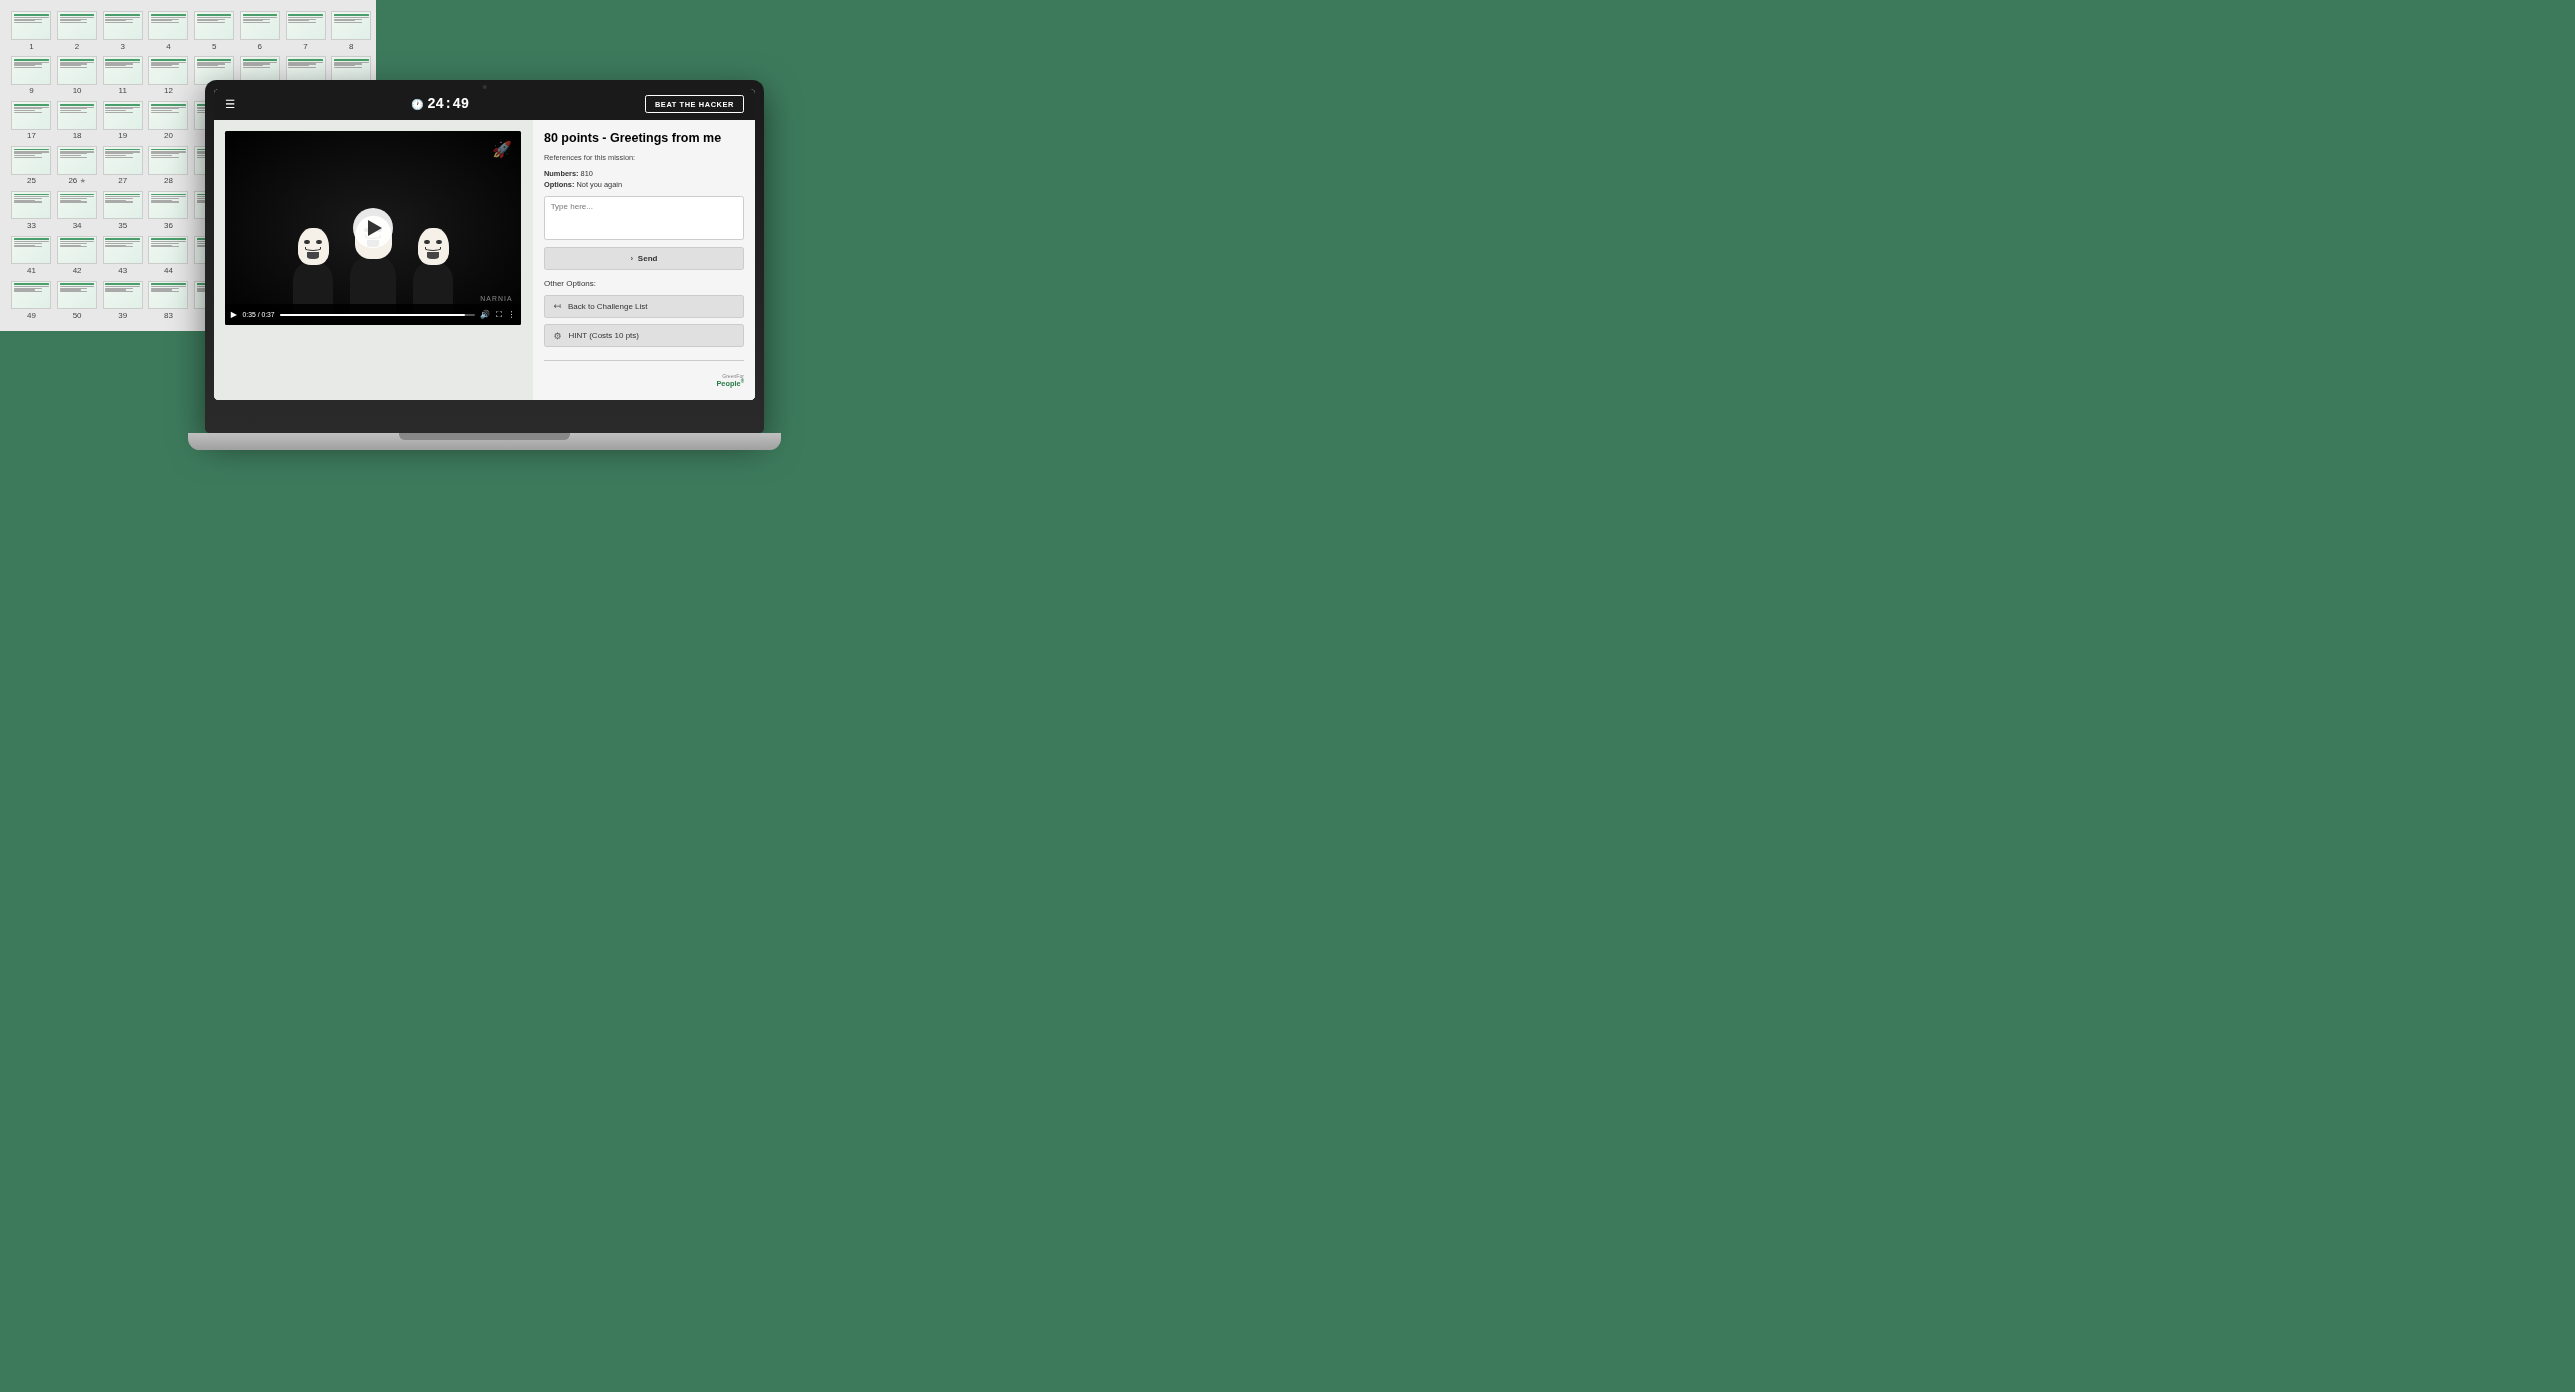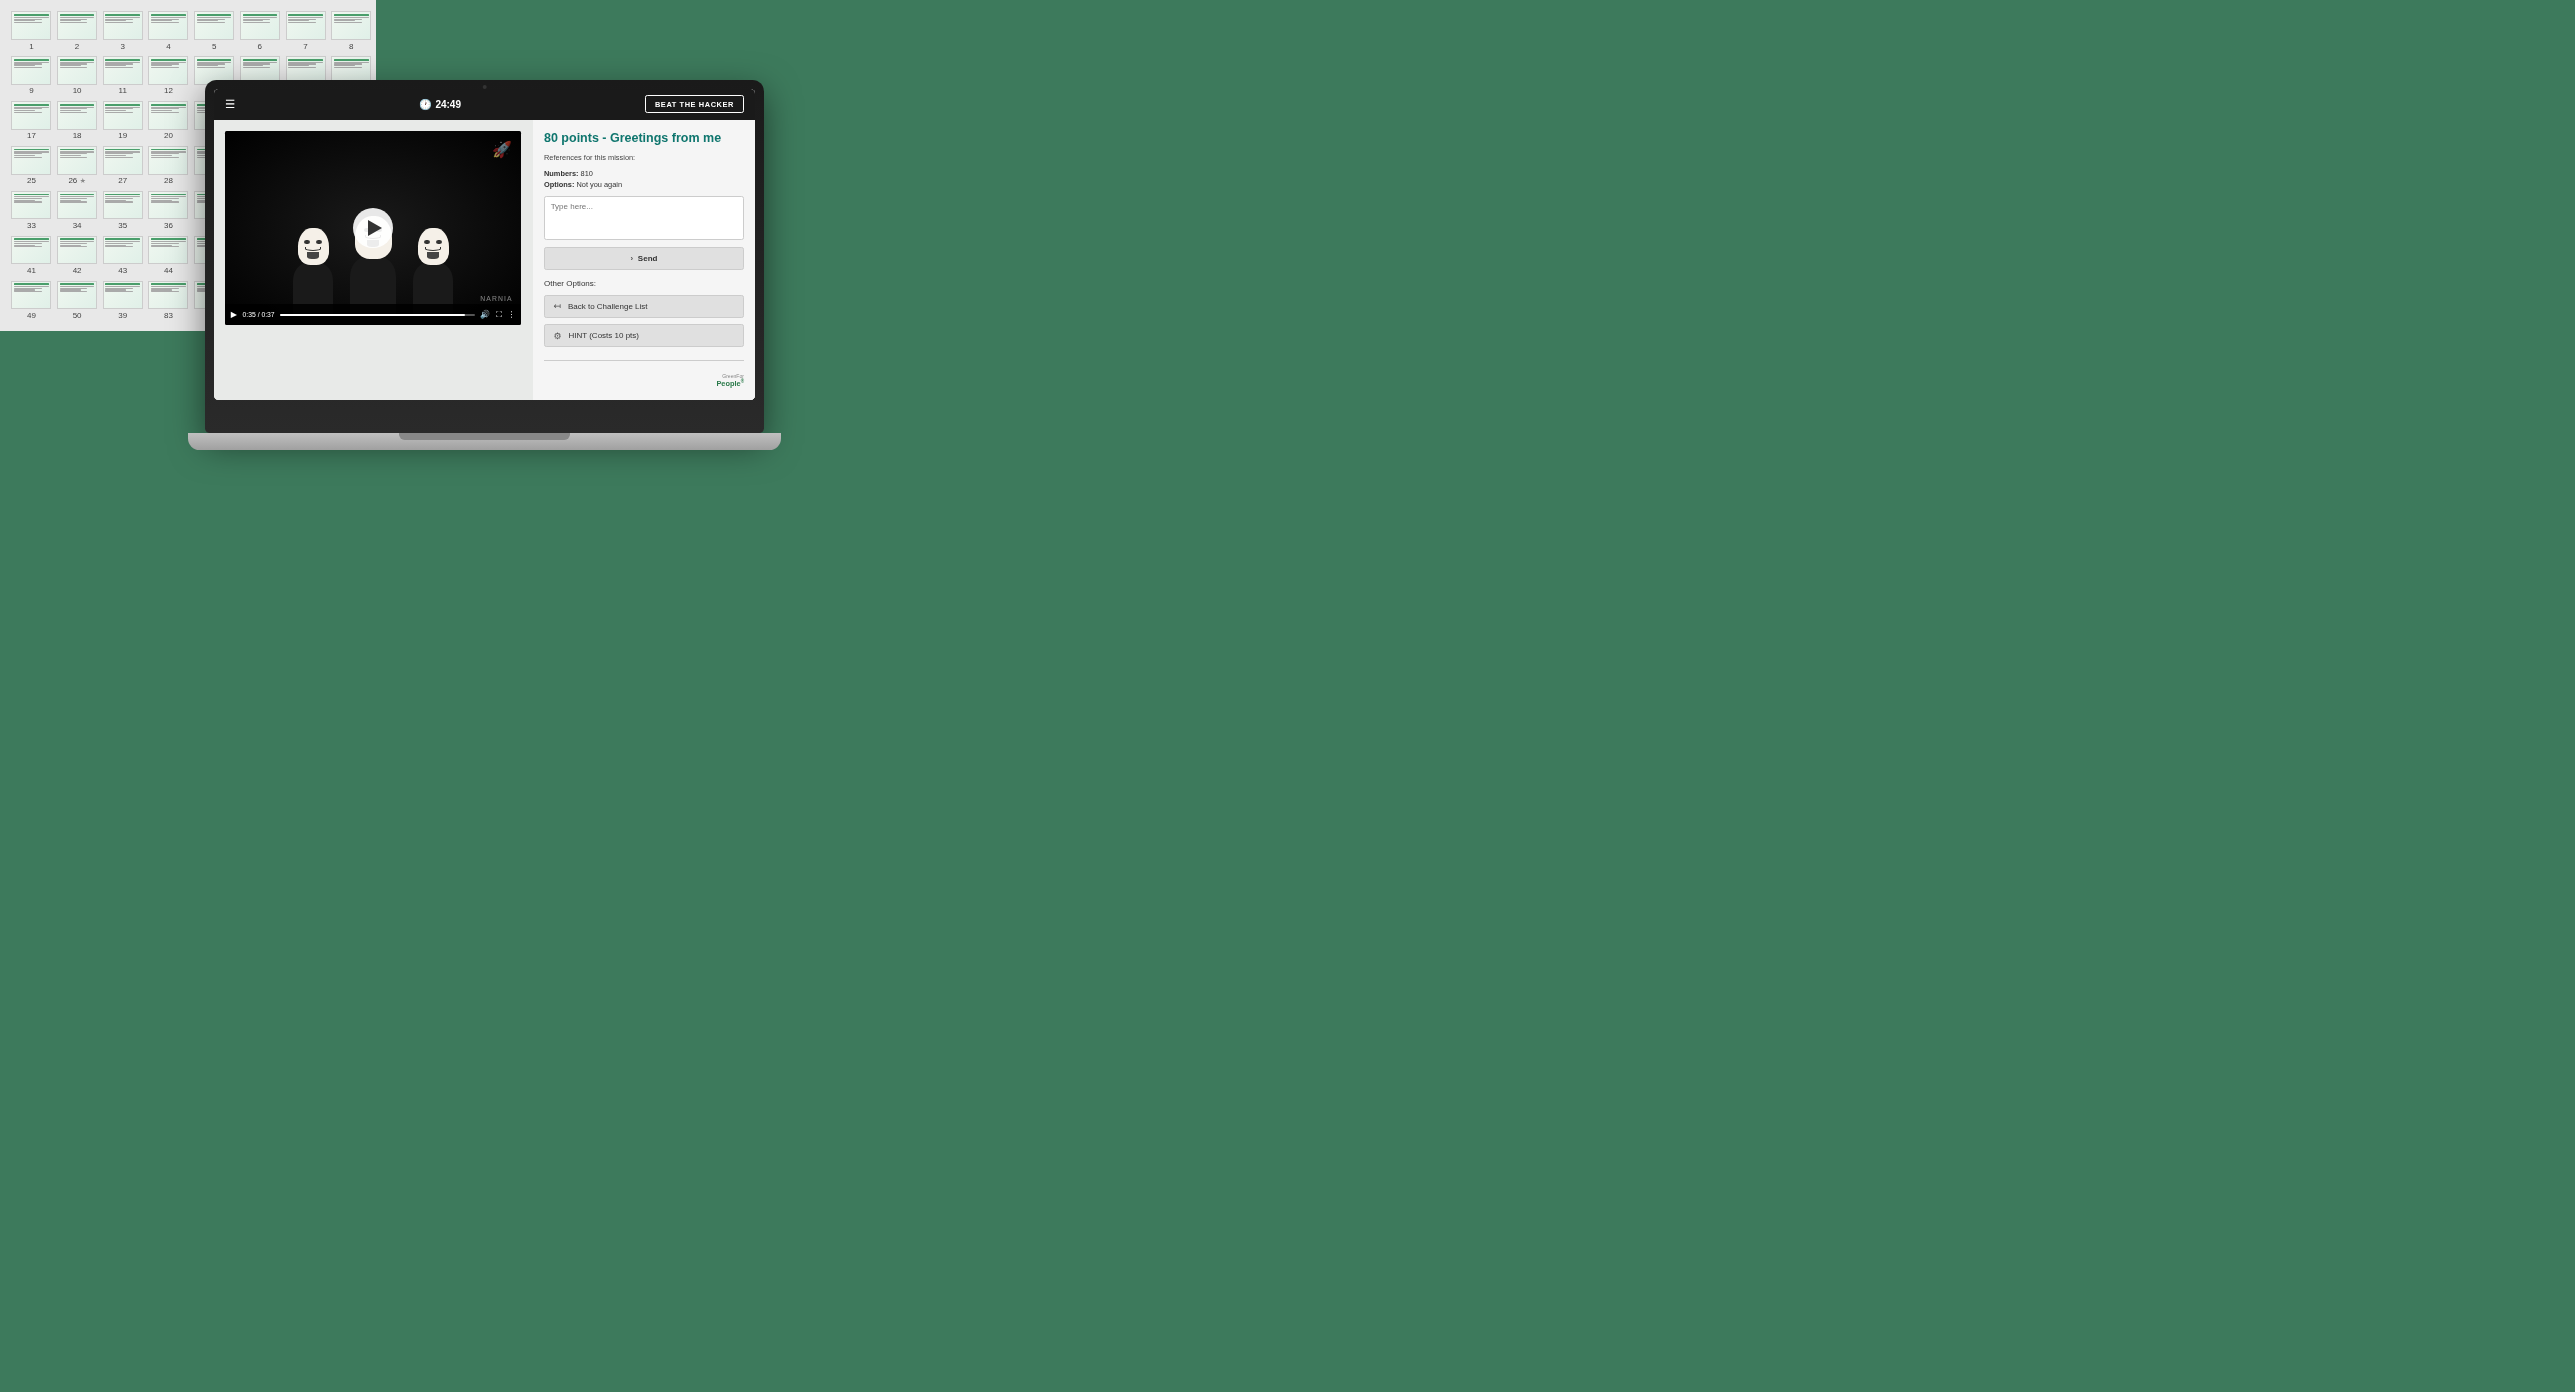--- a/index.html
+++ b/index.html
@@ -195,23 +195,24 @@
       align-items: center;
       gap: 3.4px;
       color: white;
     }
 
     .timer-icon {
       font-size: 10.3px;
     }
 
     .timer-text {
-      font-size: 10px;
+      font-size: 14px;
       font-weight: bold;
       color: white;
+      font-family: Liberation Mono, monospace;
     }
 
     .beat-hacker-badge {
       background: #1a1a1a;
       border: 1.1px solid white;
       color: white;
       padding: 3.4px 9px;
       font-size: 7.4px;
       font-weight: bold;
       letter-spacing: 0.6px;
@@ -426,21 +427,21 @@
       padding: 11.4px;
       background: #f5f5f5;
       display: flex;
       flex-direction: column;
       gap: 6.8px;
     }
 
     .mission-title {
       font-size: 12.5px;
       font-weight: bold;
-      color: #0f766e;
+      color: #000000;
     }
 
     .mission-refs-label {
       font-size: 7.4px;
       color: #444;
       margin-top: 1.1px;
     }
 
     .refs-grid {
       display: flex;

